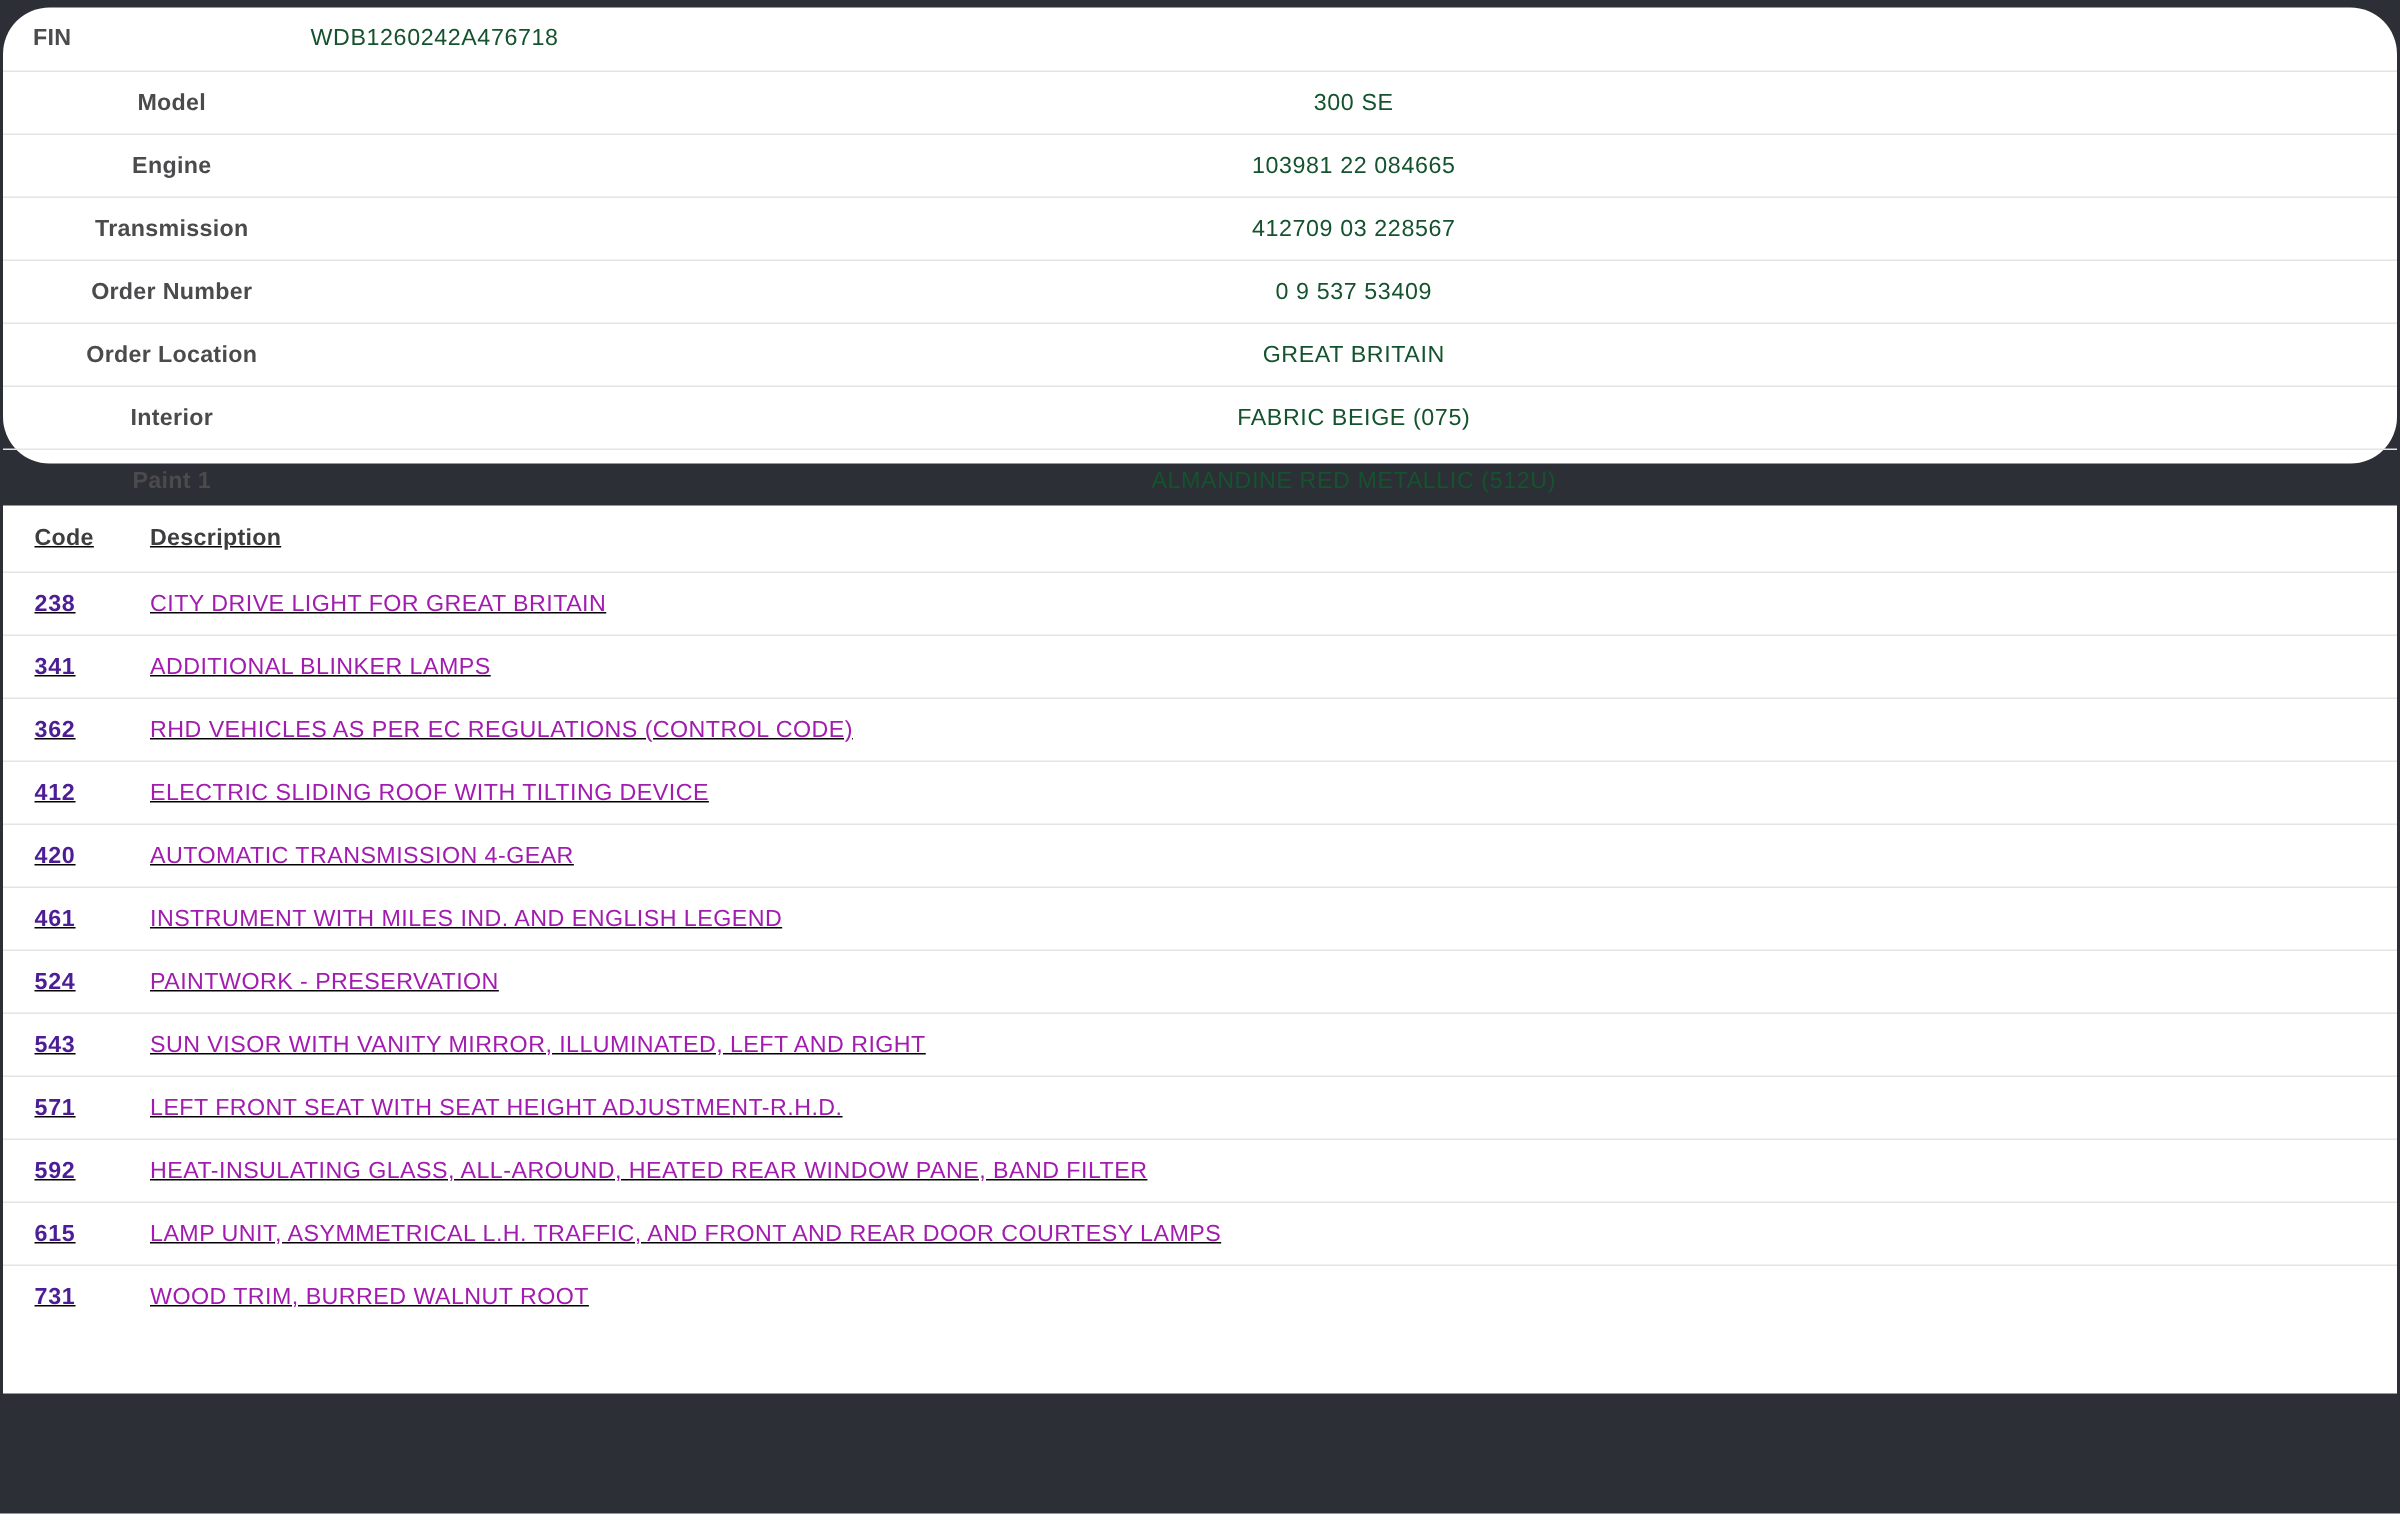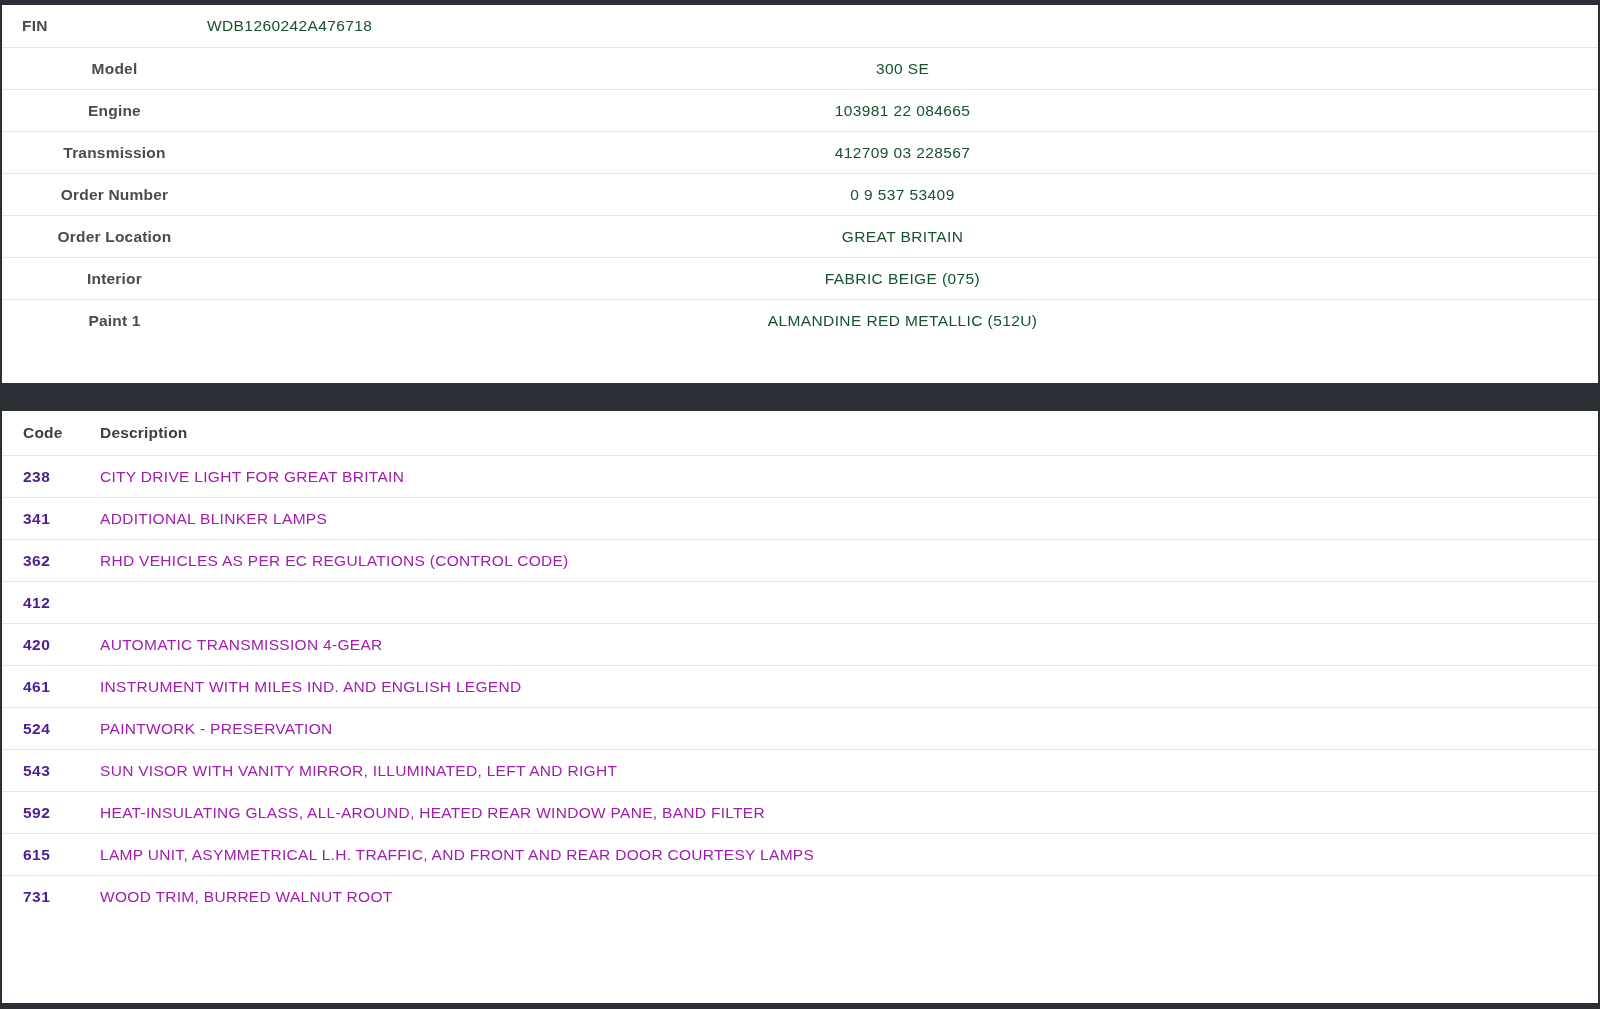--- a/index.html
+++ b/index.html
@@ -9,21 +9,21 @@
     background: #2d2f36;
     padding: 5px 2px 6px 2px;
     font-family: "Liberation Sans", "DejaVu Sans", sans-serif;
     overflow: hidden;
   }
   .card {
     background: #ffffff;
     width: 100%;
   }
   
-  .info-card { height: 378px; }
+  .info-card { height: 304px; border-radius: 31px; }
   .info-row {
     display: grid;
     grid-template-columns: 185px 1fr;
     align-items: center;
     height: 42px;
     padding-left: 20px;
   }
   .info-row + .info-row { border-top: 1px solid #e4e4e6; text-align: center; }
   .info-label {
     font-size: 15.5px;
@@ -38,20 +38,21 @@
     letter-spacing: 0.4px;
   }
   
   .options-card { height: 592px; margin-top: 28px; padding-bottom: 2px; }
   .opt-row {
     display: grid;
     grid-template-columns: 77px 1fr;
     align-items: center;
     height: 42px;
     padding-left: 21px;
+    text-decoration: underline;
   }
   .opt-row.header { height: 44px; }
   .opt-row + .opt-row { border-top: 1px solid #e4e4e6; }
   .opt-head {
     font-size: 15.5px;
     font-weight: 600;
     color: #3e3e40;
     letter-spacing: 0.2px;
   }
   .opt-code {
@@ -117,38 +118,43 @@
   <div class="opt-row">
     <span class="opt-code">341</span>
     <span class="opt-desc">ADDITIONAL BLINKER LAMPS</span>
   </div>
   <div class="opt-row">
     <span class="opt-code">362</span>
     <span class="opt-desc">RHD VEHICLES AS PER EC REGULATIONS (CONTROL CODE)</span>
   </div>
   <div class="opt-row">
     <span class="opt-code">412</span>
+    <span class="opt-desc">ELECTRIC SLIDING ROOF WITH TILTING DEVICE</span>
   </div>
   <div class="opt-row">
     <span class="opt-code">420</span>
     <span class="opt-desc">AUTOMATIC TRANSMISSION 4-GEAR</span>
   </div>
   <div class="opt-row">
     <span class="opt-code">461</span>
     <span class="opt-desc">INSTRUMENT WITH MILES IND. AND ENGLISH LEGEND</span>
   </div>
   <div class="opt-row">
     <span class="opt-code">524</span>
     <span class="opt-desc">PAINTWORK - PRESERVATION</span>
   </div>
   <div class="opt-row">
     <span class="opt-code">543</span>
     <span class="opt-desc">SUN VISOR WITH VANITY MIRROR, ILLUMINATED, LEFT AND RIGHT</span>
   </div>
   <div class="opt-row">
+    <span class="opt-code">571</span>
+    <span class="opt-desc">LEFT FRONT SEAT WITH SEAT HEIGHT ADJUSTMENT-R.H.D.</span>
+  </div>
+  <div class="opt-row">
     <span class="opt-code">592</span>
     <span class="opt-desc">HEAT-INSULATING GLASS, ALL-AROUND, HEATED REAR WINDOW PANE, BAND FILTER</span>
   </div>
   <div class="opt-row">
     <span class="opt-code">615</span>
     <span class="opt-desc">LAMP UNIT, ASYMMETRICAL L.H. TRAFFIC, AND FRONT AND REAR DOOR COURTESY LAMPS</span>
   </div>
   <div class="opt-row">
     <span class="opt-code">731</span>
     <span class="opt-desc">WOOD TRIM, BURRED WALNUT ROOT</span>

